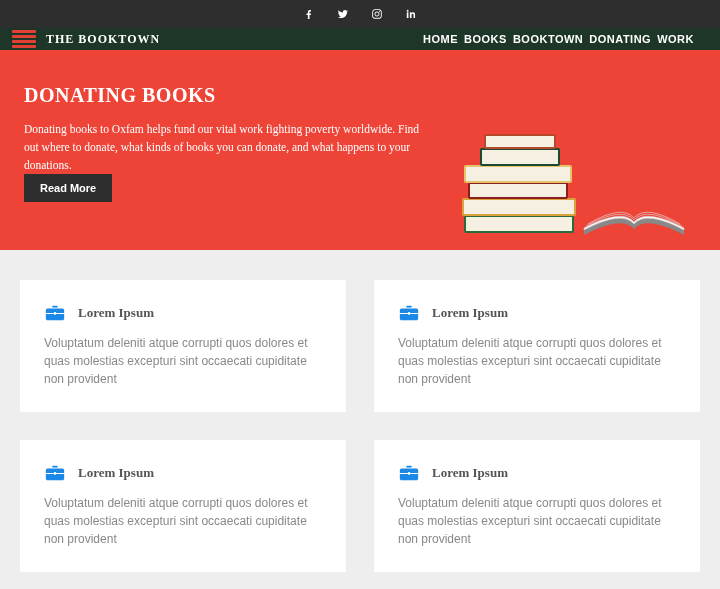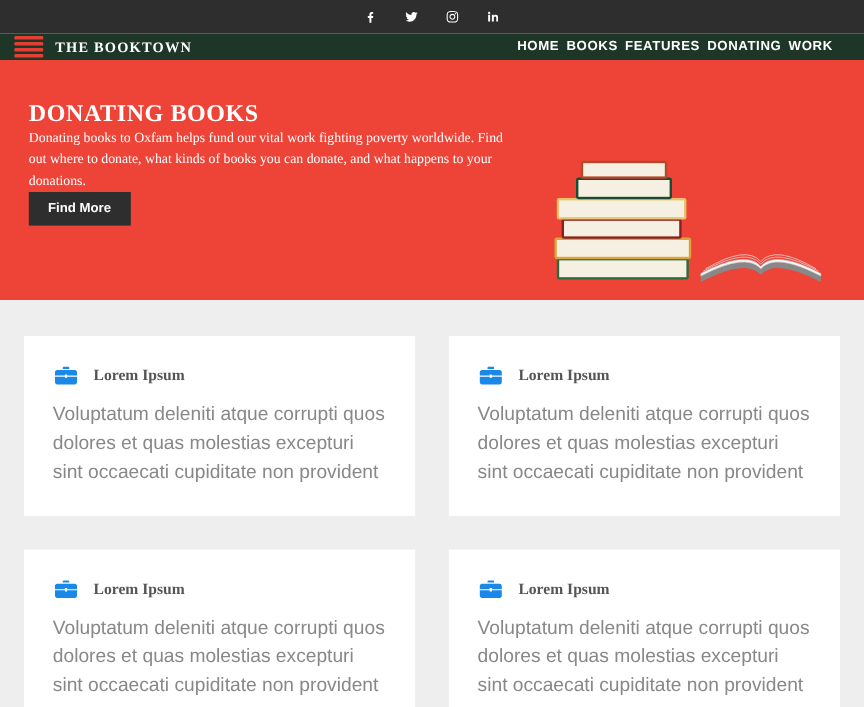--- a/index.html
+++ b/index.html
@@ -14,32 +14,32 @@
   .brand { display:flex; align-items:center; gap:10px; }
   .logo-stack { width:24px; display:flex; flex-direction:column; gap:2px; }
   .logo-stack span { height:3px; background:#e24034; border-radius:1px; }
   .brand-name { color:#fff; font-weight:bold; letter-spacing:1px; font-size:12px; font-family: Georgia, serif; }
   .navlinks { display:flex; gap:6px; }
   .navlinks a { color:#fff; text-decoration:none; font-family: Arial, sans-serif; font-weight:bold; font-size:11px; letter-spacing:.5px; }
 
   
   .hero { background:#ee4438; padding:34px 24px 0 24px; color:#fff; display:flex; position:relative; min-height:200px; }
   .hero-left { max-width:410px; }
-  .hero-title { font-size:20px; font-weight:bold; letter-spacing:.5px; margin-bottom:0; font-family: Georgia, serif; }
+  .hero-title { font-size:20px; font-weight:bold; letter-spacing:.5px; margin-bottom:14px; font-family: Georgia, serif; }
   .hero-text { font-size:11.5px; line-height:1.55; font-family: Georgia, serif; }
   .readmore { display:inline-block; background:#2e2e2e; color:#fff; padding:8px 16px; font-size:11px; font-family: Arial, sans-serif; font-weight:bold; border:none; cursor:pointer; }
   .hero-art { position:absolute; right:26px; bottom:0; width:260px; height:130px; }
 
   
   .section { padding:30px 20px 30px; }
   .grid { display:grid; grid-template-columns:1fr 1fr; gap:28px; max-width:880px; margin:0 auto; }
   .card { background:#fff; padding:22px 24px 24px; }
   .card-head { display:flex; align-items:center; gap:12px; margin-bottom:10px; }
   .card-title { color:#555; font-size:13px; font-weight:bold; font-family: Georgia, serif; }
-  .card-text { color:#888; font-size:16px; line-height:1.5; font-family: Arial, sans-serif; }
+  .card-text { color:#888; font-size:12px; line-height:1.5; font-family: Arial, sans-serif; }
   .briefcase { color:#1a88e6; }
 
   
   .footer { background:#2e2e2e; padding:18px 0 14px; text-align:center; }
 
   .icon { display:inline-flex; }
 </style>
 </head>
 <body>
 
@@ -90,31 +90,31 @@
         <span></span>
         <span></span>
         <span></span>
         <span></span>
       </div>
     <span class="brand-name">THE BOOKTOWN</span>
   </div>
   <div class="navlinks">
     <a>HOME</a>
     <a>BOOKS</a>
-    <a>FEATURES</a>
+    <a>BOOKTOWN</a>
     <a>DONATING</a>
     <a>WORK</a>
   </div>
 </div>
 
 <div class="hero">
   <div class="hero-left">
     <div class="hero-title">DONATING BOOKS</div>
     <div class="hero-text">Donating books to Oxfam helps fund our vital work fighting poverty worldwide. Find out where to donate, what kinds of books you can donate, and what happens to your donations.</div>
-    <button class="readmore">Find More</button>
+    <button class="readmore">Read More</button>
   </div>
 
   <svg class="hero-art" viewBox="0 0 260 130">
 
     <g>
       <rect x="30" y="95" width="110" height="18" rx="2" fill="#2a6b3c"></rect>
       <rect x="28" y="78" width="114" height="18" rx="2" fill="#d9a43b"></rect>
       <rect x="34" y="62" width="100" height="17" rx="2" fill="#8a1f1f"></rect>
       <rect x="30" y="45" width="108" height="18" rx="2" fill="#e6c46a"></rect>
       <rect x="46" y="28" width="80" height="18" rx="2" fill="#1c4b33"></rect>

